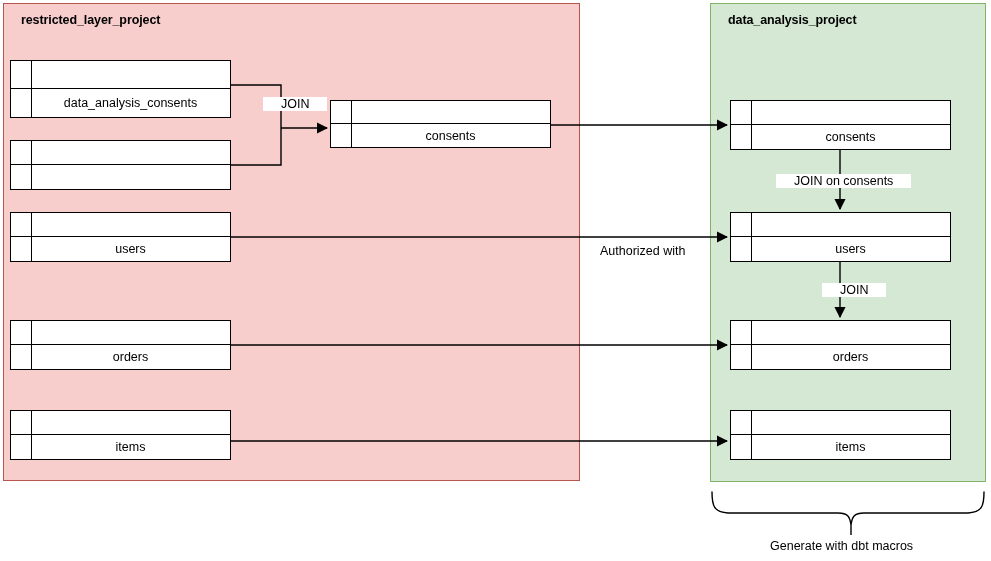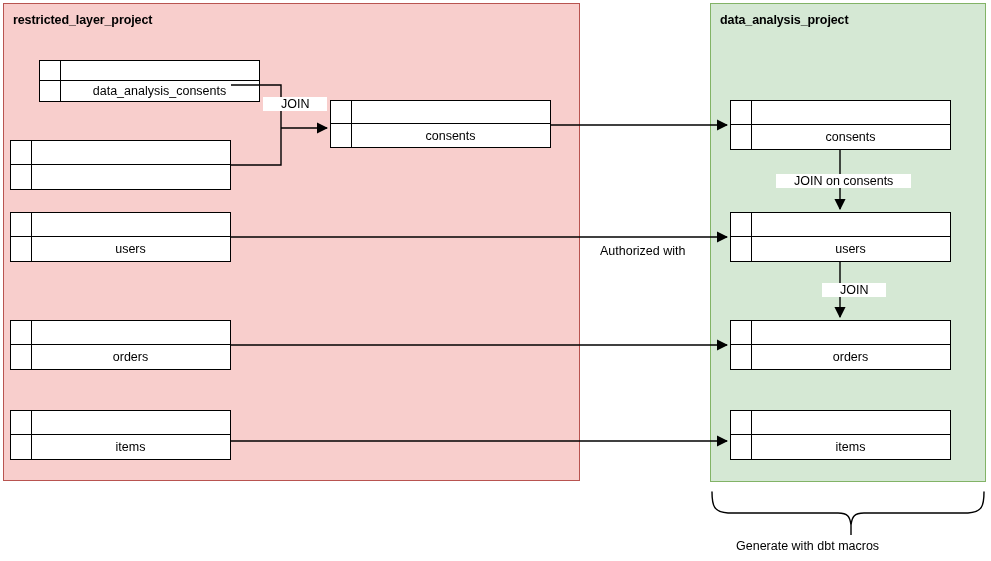--- a/index.html
+++ b/index.html
@@ -32,20 +32,21 @@
     background: #d5e8d4;
     border-color: #82b366;
   }
   .panel-title {
     position: absolute;
     font-size: 12.5px;
     font-weight: bold;
     color: #000000;
     white-space: nowrap;
     letter-spacing: -0.1px;
+    margin-left: 8px;
   }
   
   .tbl {
     position: absolute;
     box-sizing: border-box;
     background: #ffffff;
     border: 1px solid #000000;
     display: flex;
     flex-direction: column;
   }
@@ -111,21 +112,21 @@
 <body>
 
 <div id="canvas">
 
   <div class="panel pink" style="left:3px; top:3px; width:577px; height:478px;"></div>
   <div class="panel-title" style="left:13px; top:13px;">restricted_layer_project</div>
 
   <div class="panel green" style="left:710px; top:3px; width:276px; height:479px;"></div>
   <div class="panel-title" style="left:720px; top:13px;">data_analysis_project</div>
 
-  <div class="tbl" style="left:10px; top:60px; width:221px; height:42px;margin-left:29px;">
+  <div class="tbl" style="left:10px; top:60px; width:221px; height:58px;">
     <div class="row-head">
       <div class="gutter"></div>
     </div>
     <div class="row-body">
       <div class="gutter"></div>
       <div class="label">data_analysis_consents</div>
     </div>
   </div>
 
   <div class="tbl" style="left:10px; top:140px; width:221px; height:50px;">
@@ -248,15 +249,15 @@
   </svg>
 
   <div class="edge-label" style="left:263px; top:97px;">JOIN</div>
 
   <div class="edge-label" style="left:776px; top:174px;">JOIN on consents</div>
 
   <div class="edge-label" style="left:822px; top:283px;">JOIN</div>
 
   <div class="free-label" style="left:600px; top:244px;">Authorized with</div>
 
-  <div class="free-label" style="left:736px; top:539px;">Generate with dbt macros</div>
+  <div class="free-label" style="left:770px; top:539px;">Generate with dbt macros</div>
 
 </div>
 
 </body></html>

